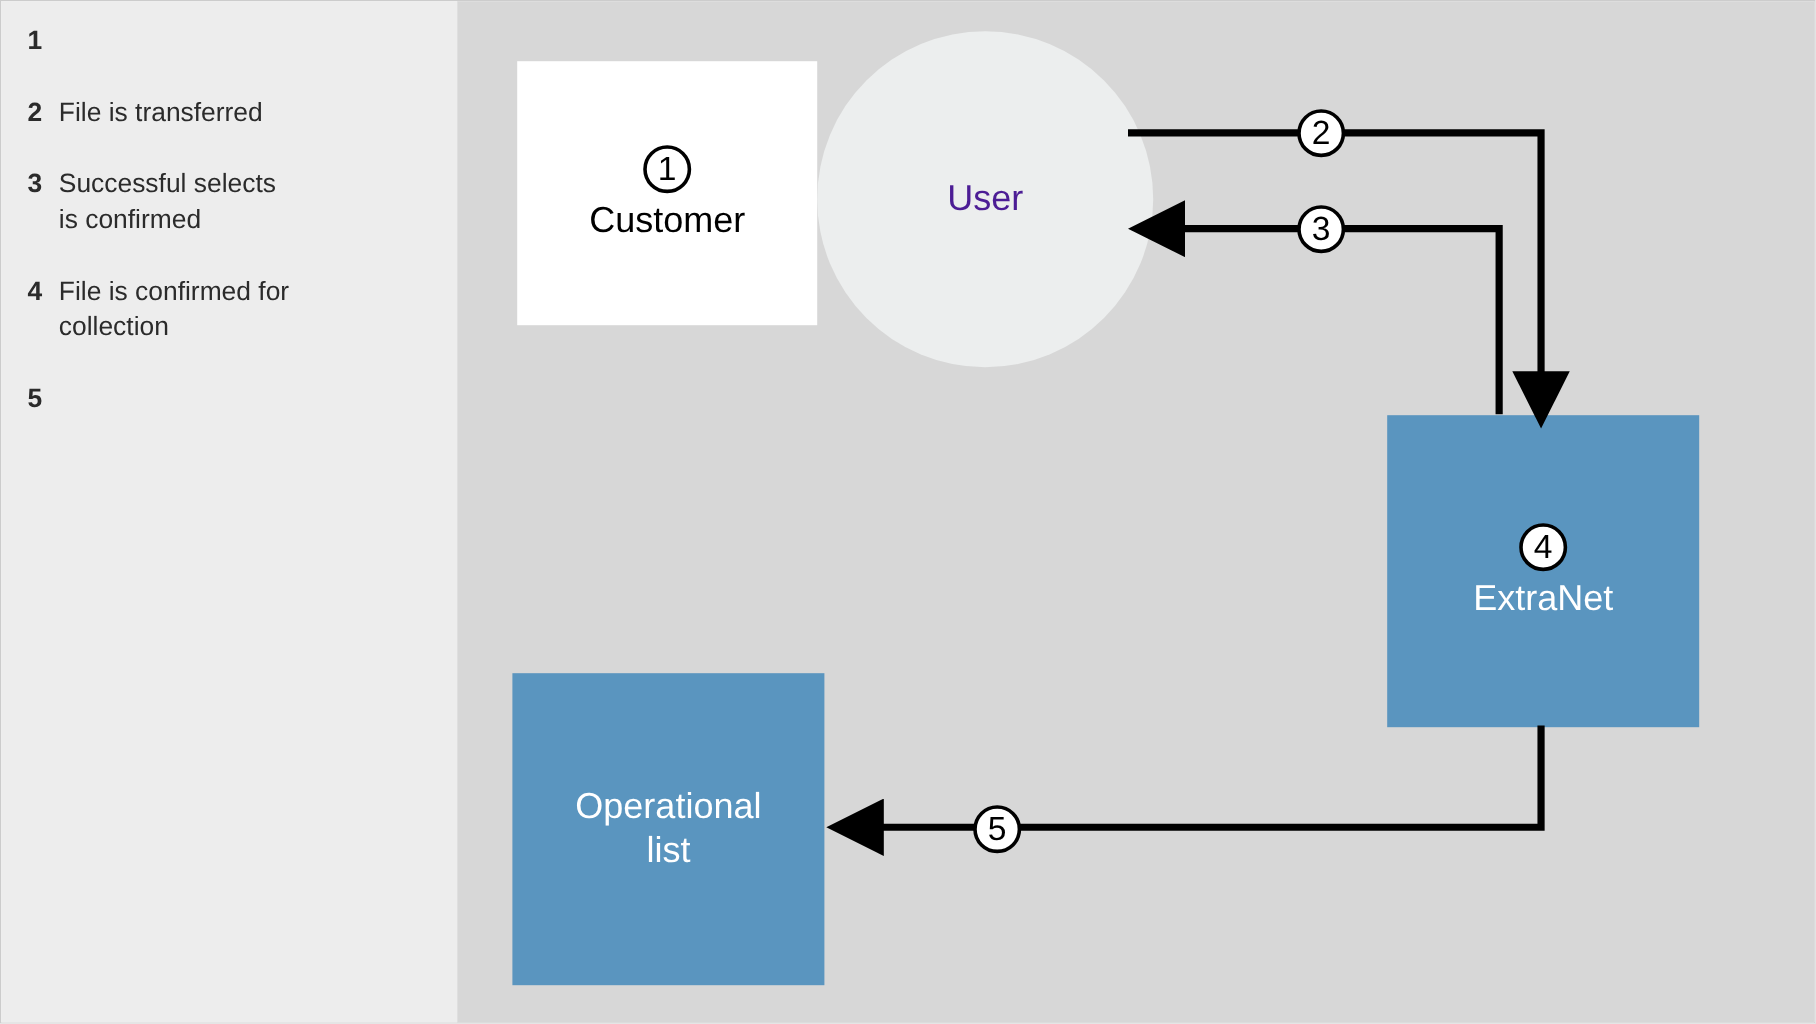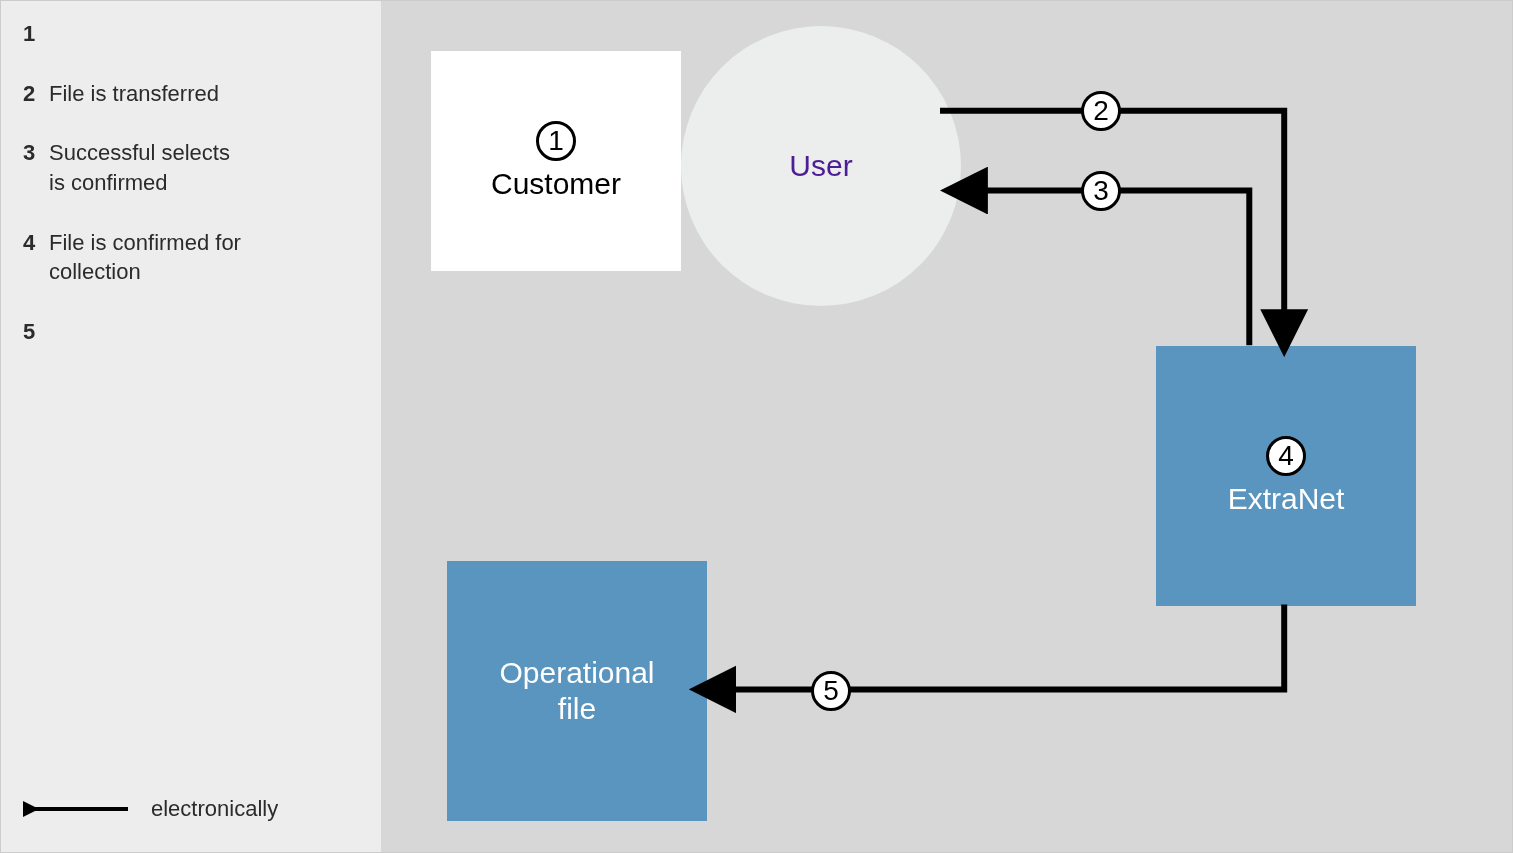--- a/index.html
+++ b/index.html
@@ -79,21 +79,21 @@
   }
   .node-extranet {
     left: 775px; top: 345px;
     width: 260px; height: 260px;
     background: #5a95bf;
     color: #fff;
     font-size: 30px;
   }
   .node-extranet .badge { color: #000; }
   .node-operational {
-    left: 66px; top: 560px;
+    left: 46px; top: 560px;
     width: 260px; height: 260px;
     background: #5a95bf;
     color: #fff;
     font-size: 30px;
     line-height: 1.2;
   }
   .arrow-badge {
     position: absolute;
     width: 40px; height: 40px;
     border: 3px solid #000;
@@ -136,31 +136,20 @@
       <span class="legend-num">4</span>
       <span class="legend-text">
         <span>File is confirmed for</span><br>
         <span>collection</span>
       </span>
     </div>
     <div class="legend-item">
       <span class="legend-num">5</span>
     </div>
 
-    <div class="legend-footer">
-      <svg width="110" height="20">
-        <defs>
-          <marker id="lfArrow" markerWidth="10" markerHeight="10" refX="2" refY="5" orient="auto">
-            <path d="M10,0 L0,5 L10,10 Z" fill="#000"></path>
-          </marker>
-        </defs>
-        <line x1="105" y1="10" x2="8" y2="10" stroke="#000" stroke-width="4" marker-end="url(#lfArrow)"></line>
-      </svg>
-      <span>electronically</span>
-    </div>
   </div>
 
   <div class="diagram-panel">
 
     <div class="node node-customer">
       <div class="badge">1</div>
       <div>Customer</div>
     </div>
 
     <div class="node node-user">
@@ -168,21 +157,21 @@
     </div>
 
     <div class="node node-extranet">
       <div class="badge">4</div>
       <div>ExtraNet</div>
     </div>
 
     <div class="node node-operational">
       <div>
         <span>Operational</span><br>
-        <span>file</span>
+        <span>list</span>
       </div>
     </div>
 
     <svg class="arrows" viewBox="0 0 1133 853">
       <defs>
         <marker id="arrowHead" markerWidth="8" markerHeight="8" refX="6" refY="4" orient="auto">
           <path d="M0,0 L8,4 L0,8 Z" fill="#000"></path>
         </marker>
       </defs>
 

